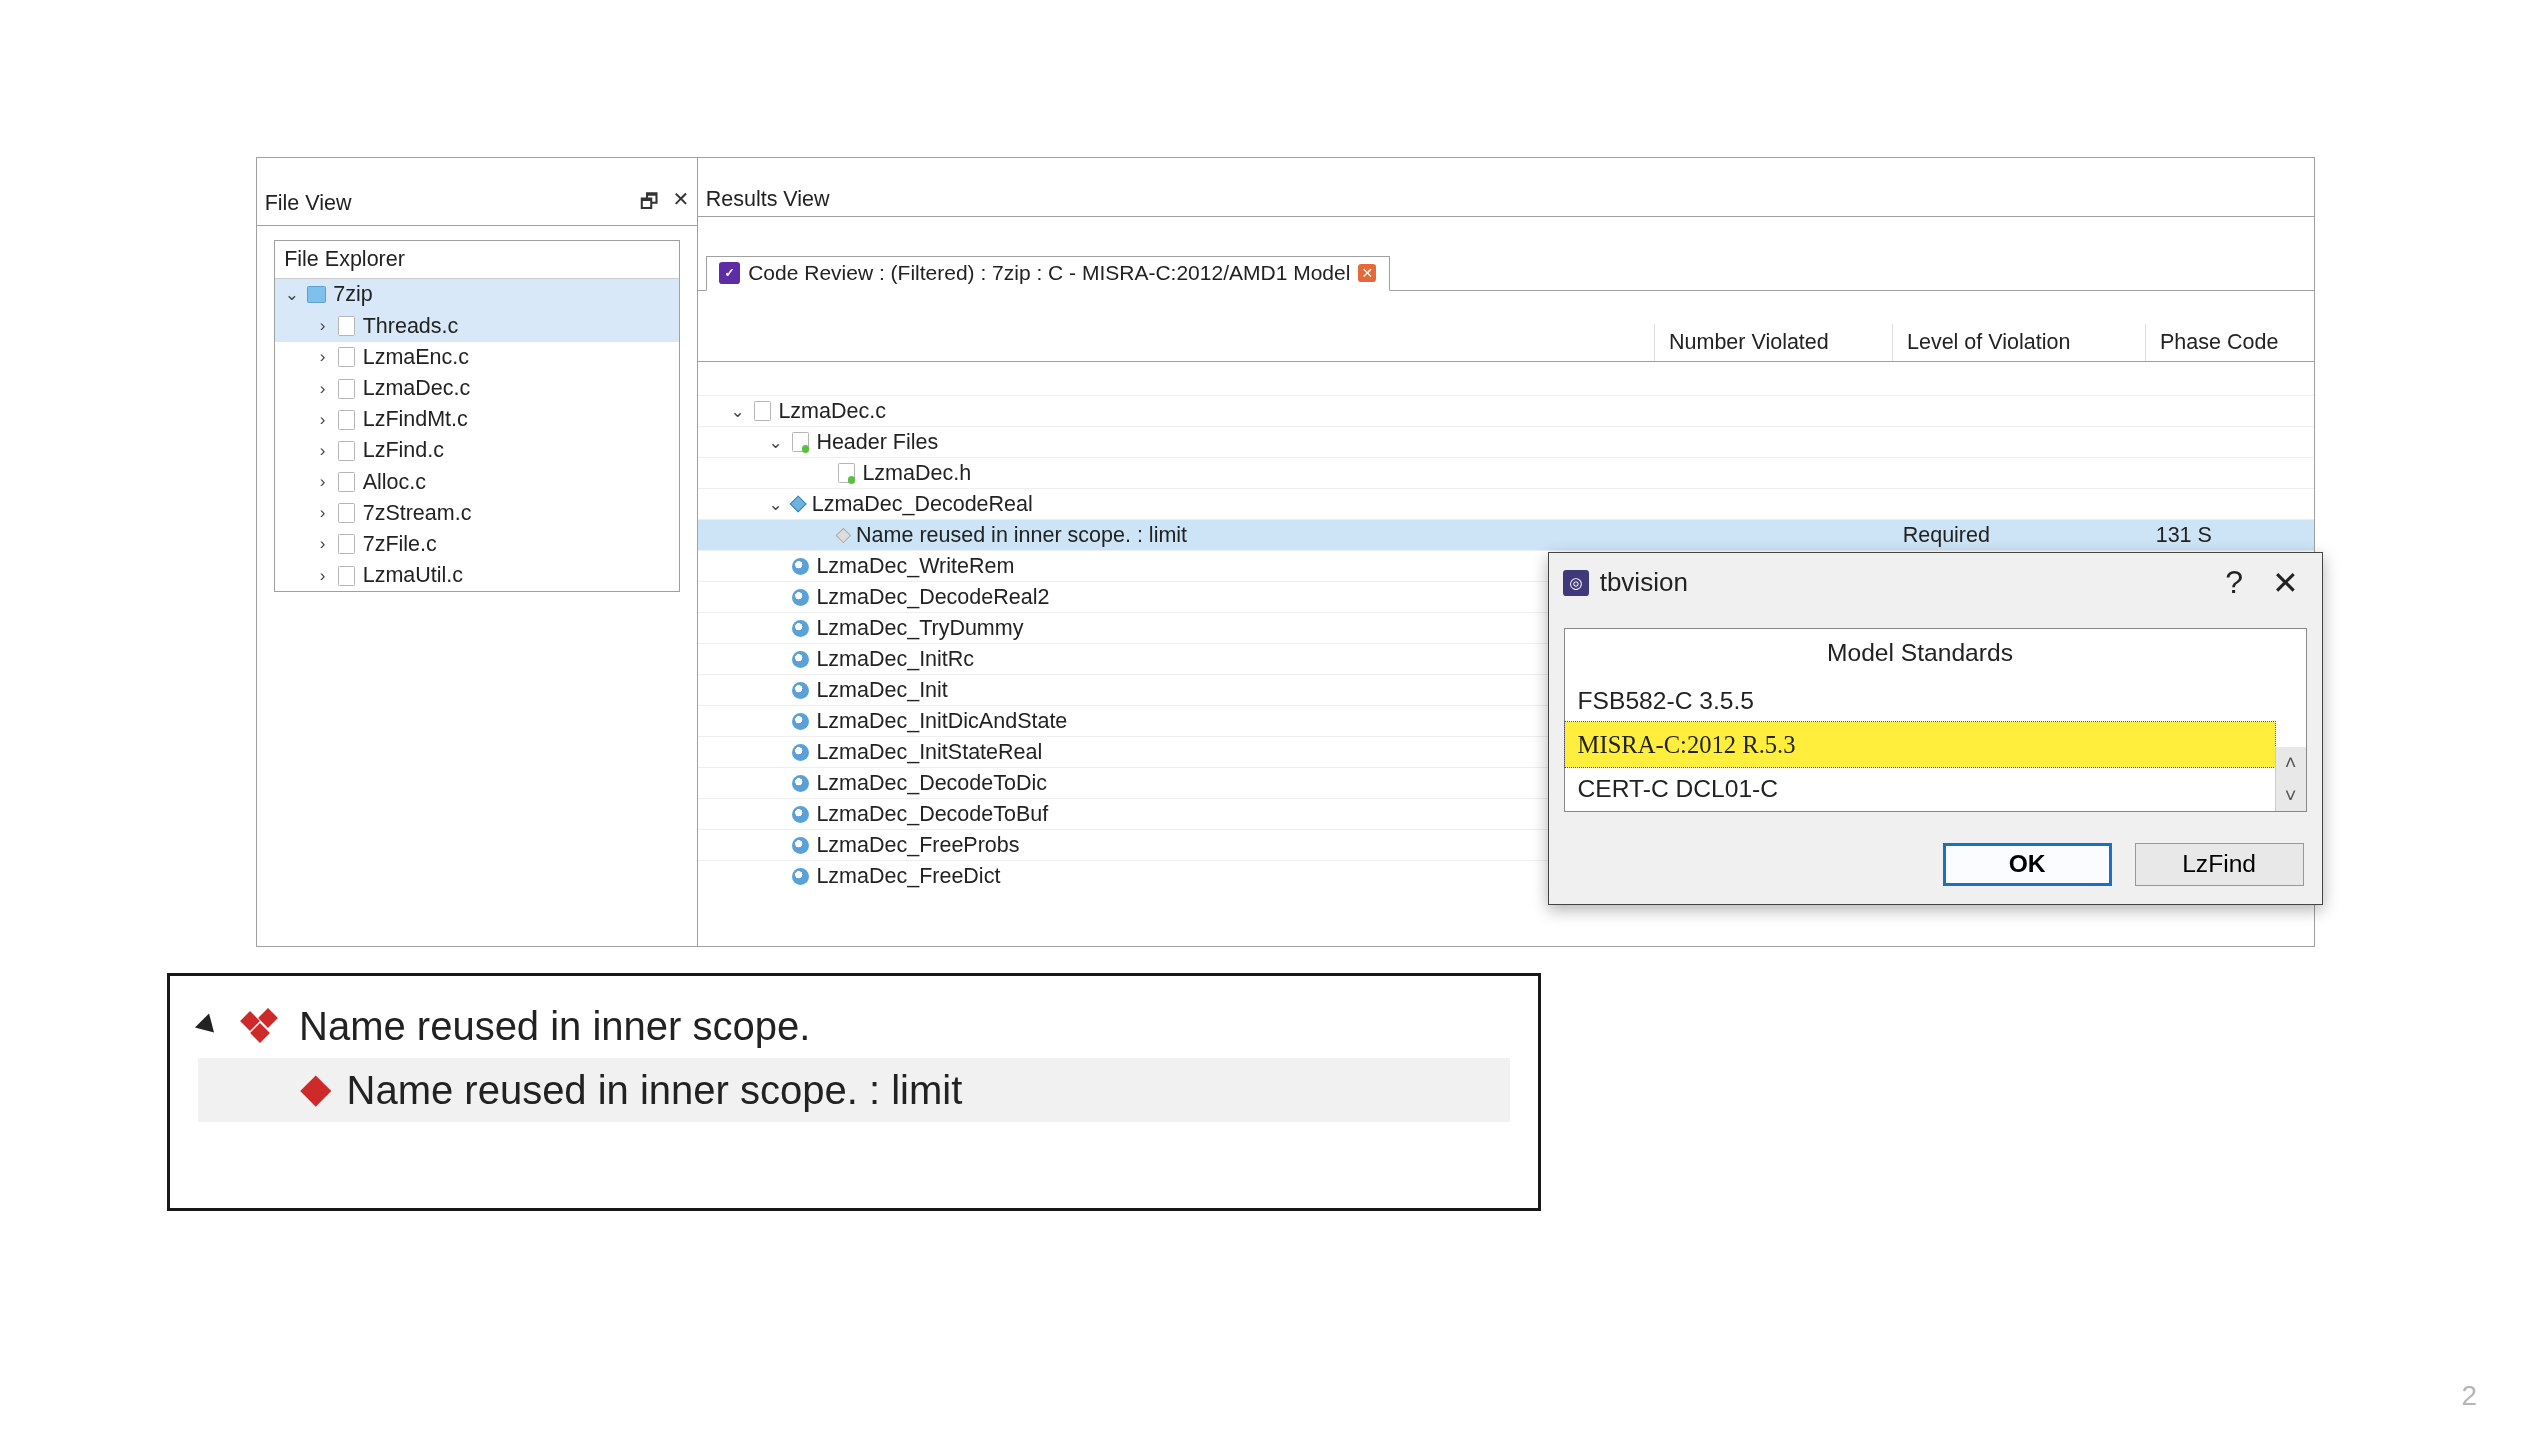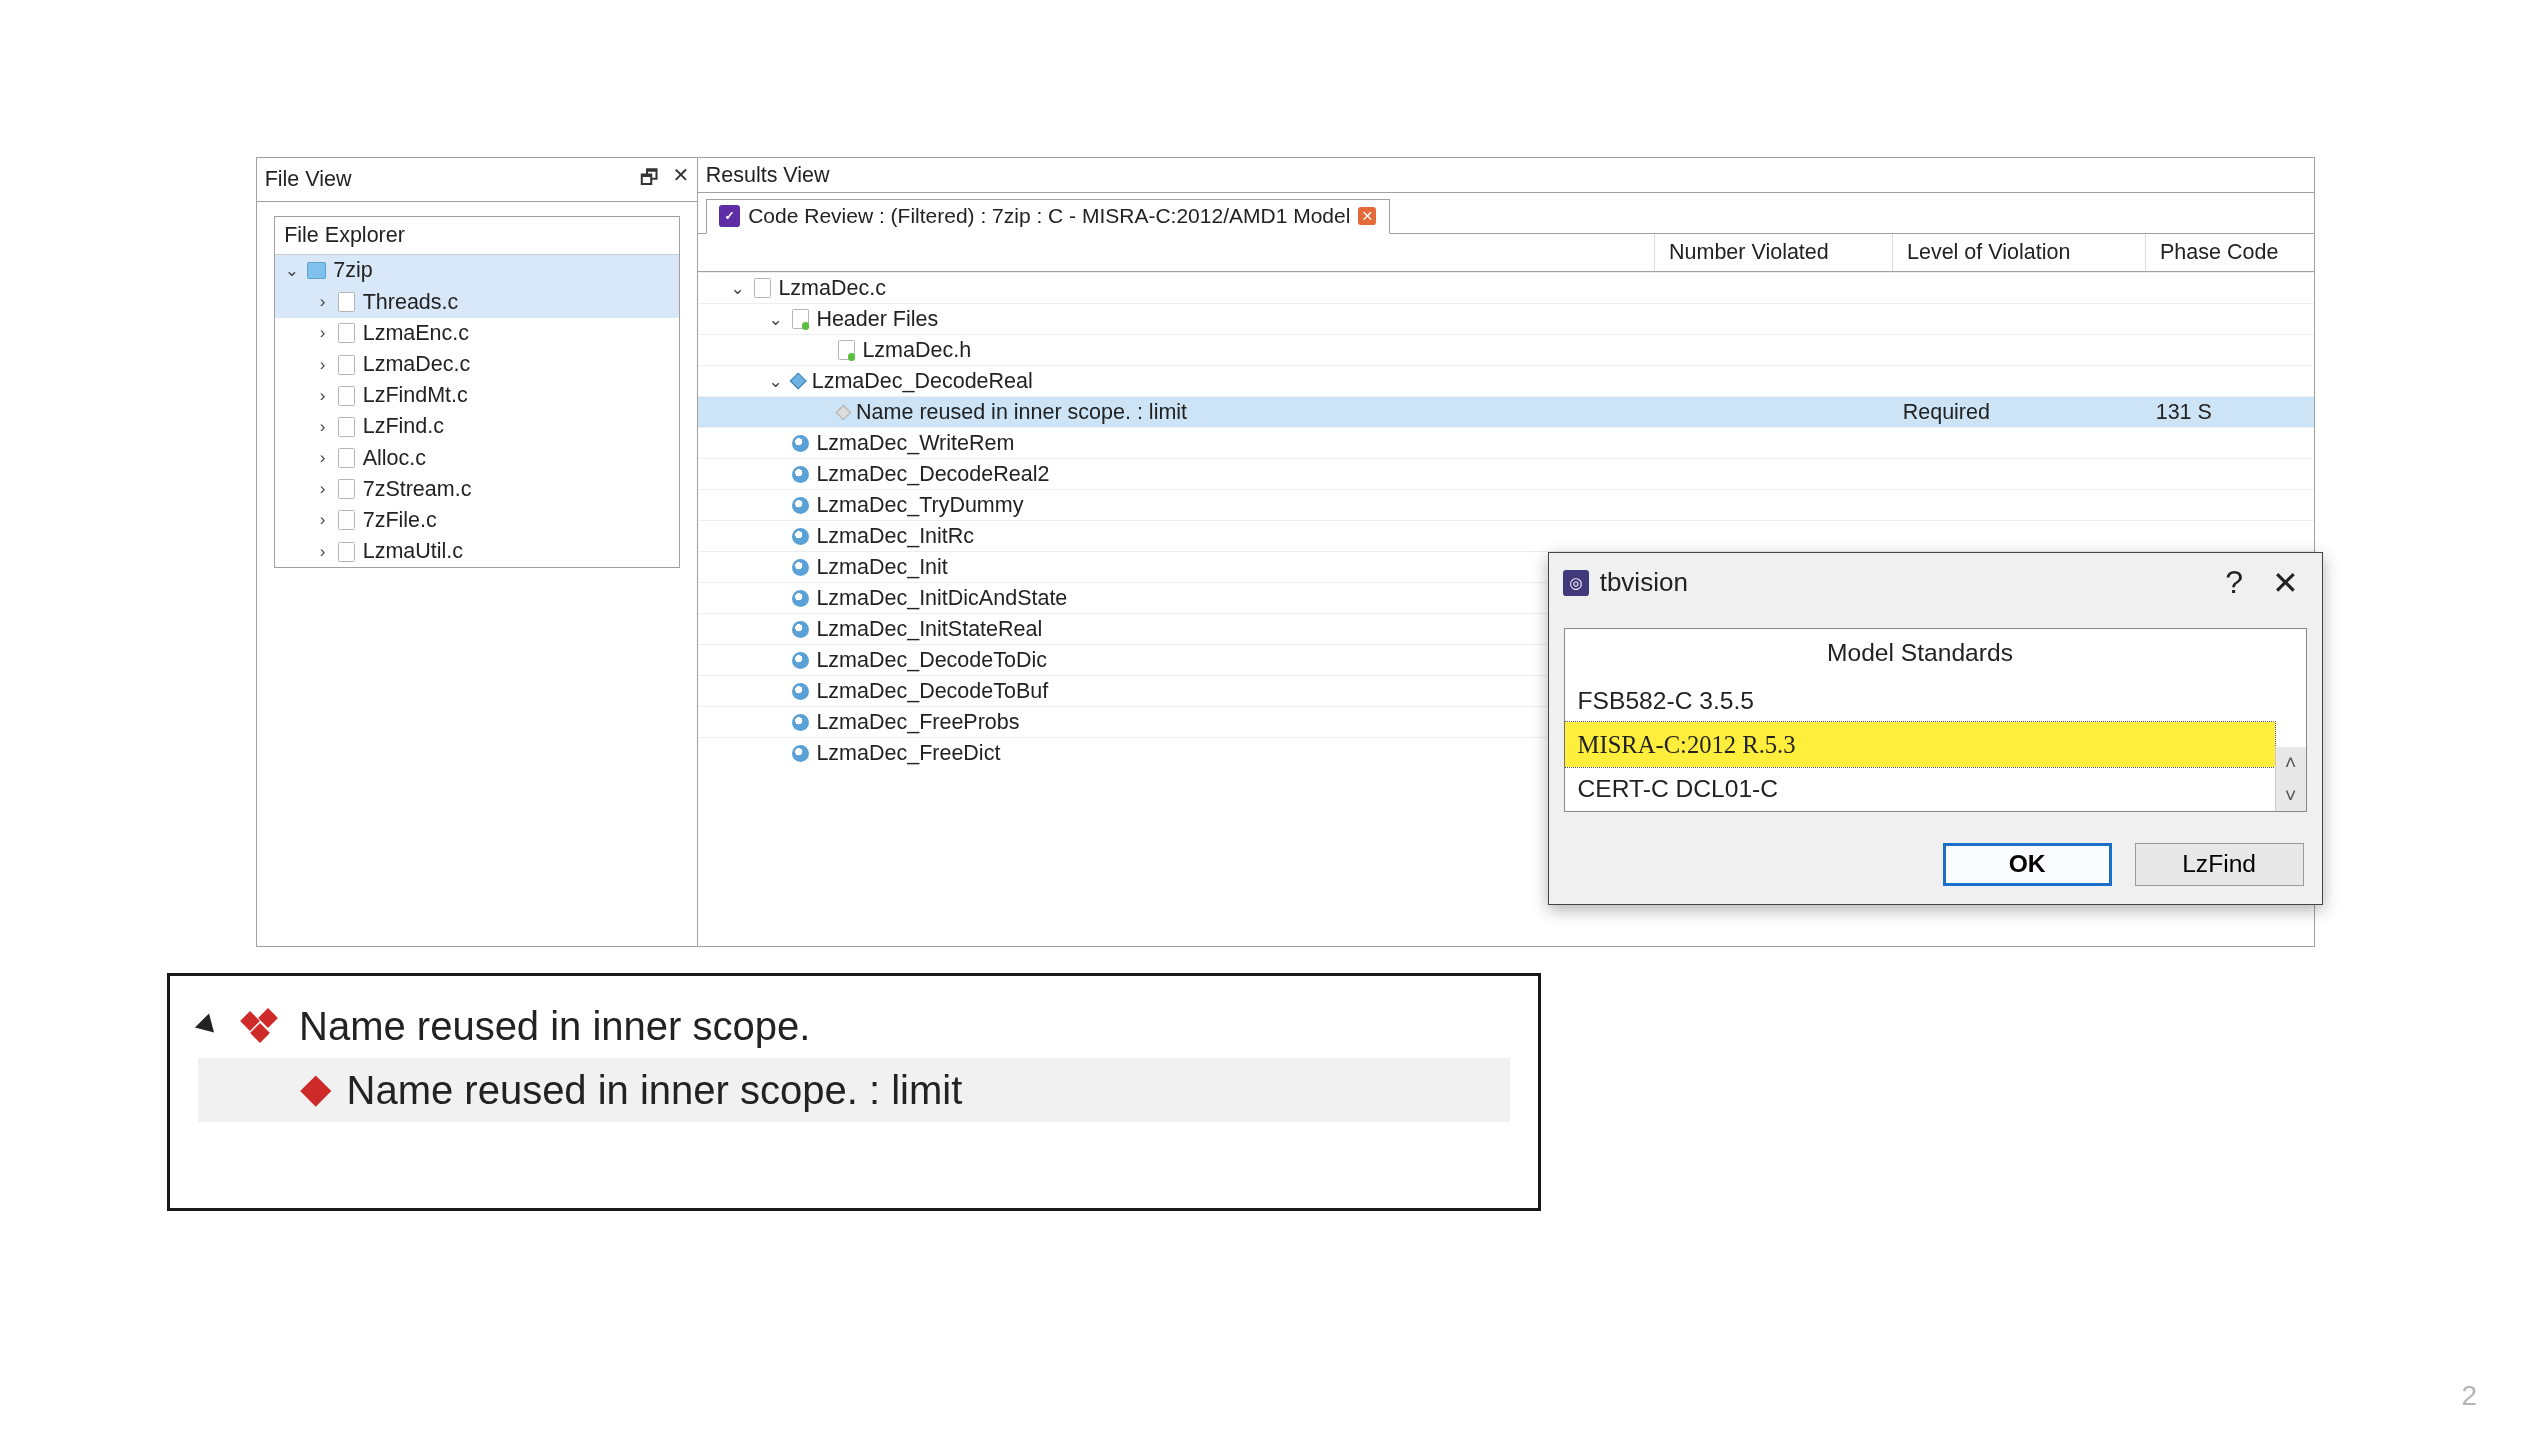--- a/index.html
+++ b/index.html
@@ -34,20 +34,21 @@
     border-right: 0.8px solid #a0a0a0;
   }
   .panel-header {
     background: #fff;
     border-bottom: 0.8px solid #a0a0a0;
     padding: 4.6px 7.7px;
     display: flex;
     align-items: center;
     justify-content: space-between;
     font-size: 21.5px;
+    margin-top: 24px;
   }
   .panel-header .title { flex: 1; }
   .panel-header .ctrls { display: flex; gap: 14px; font-size: 20px; color: #333; }
   .panel-header .ctrls span { cursor: pointer; }
 
   .file-explorer {
     border: 0.8px solid #a0a0a0;
     margin: 14px 17px;
     overflow: hidden;
     font-size: 21.5px;
@@ -86,20 +87,21 @@
     background: #fff;
     border: 1.5px solid #b5b5b5;
     border-radius: 1.5px;
   }
 
   
   .resultsview {
     flex: 1;
     display: flex;
     flex-direction: column;
+    gap: 33px;
   }
   .tab-strip {
     border-bottom: 0.8px solid #a0a0a0;
     padding: 4.6px 7.7px 0 7.7px;
     display: flex;
     gap: 7.7px;
     align-items: center;
   }
   .tab {
     display: flex;

